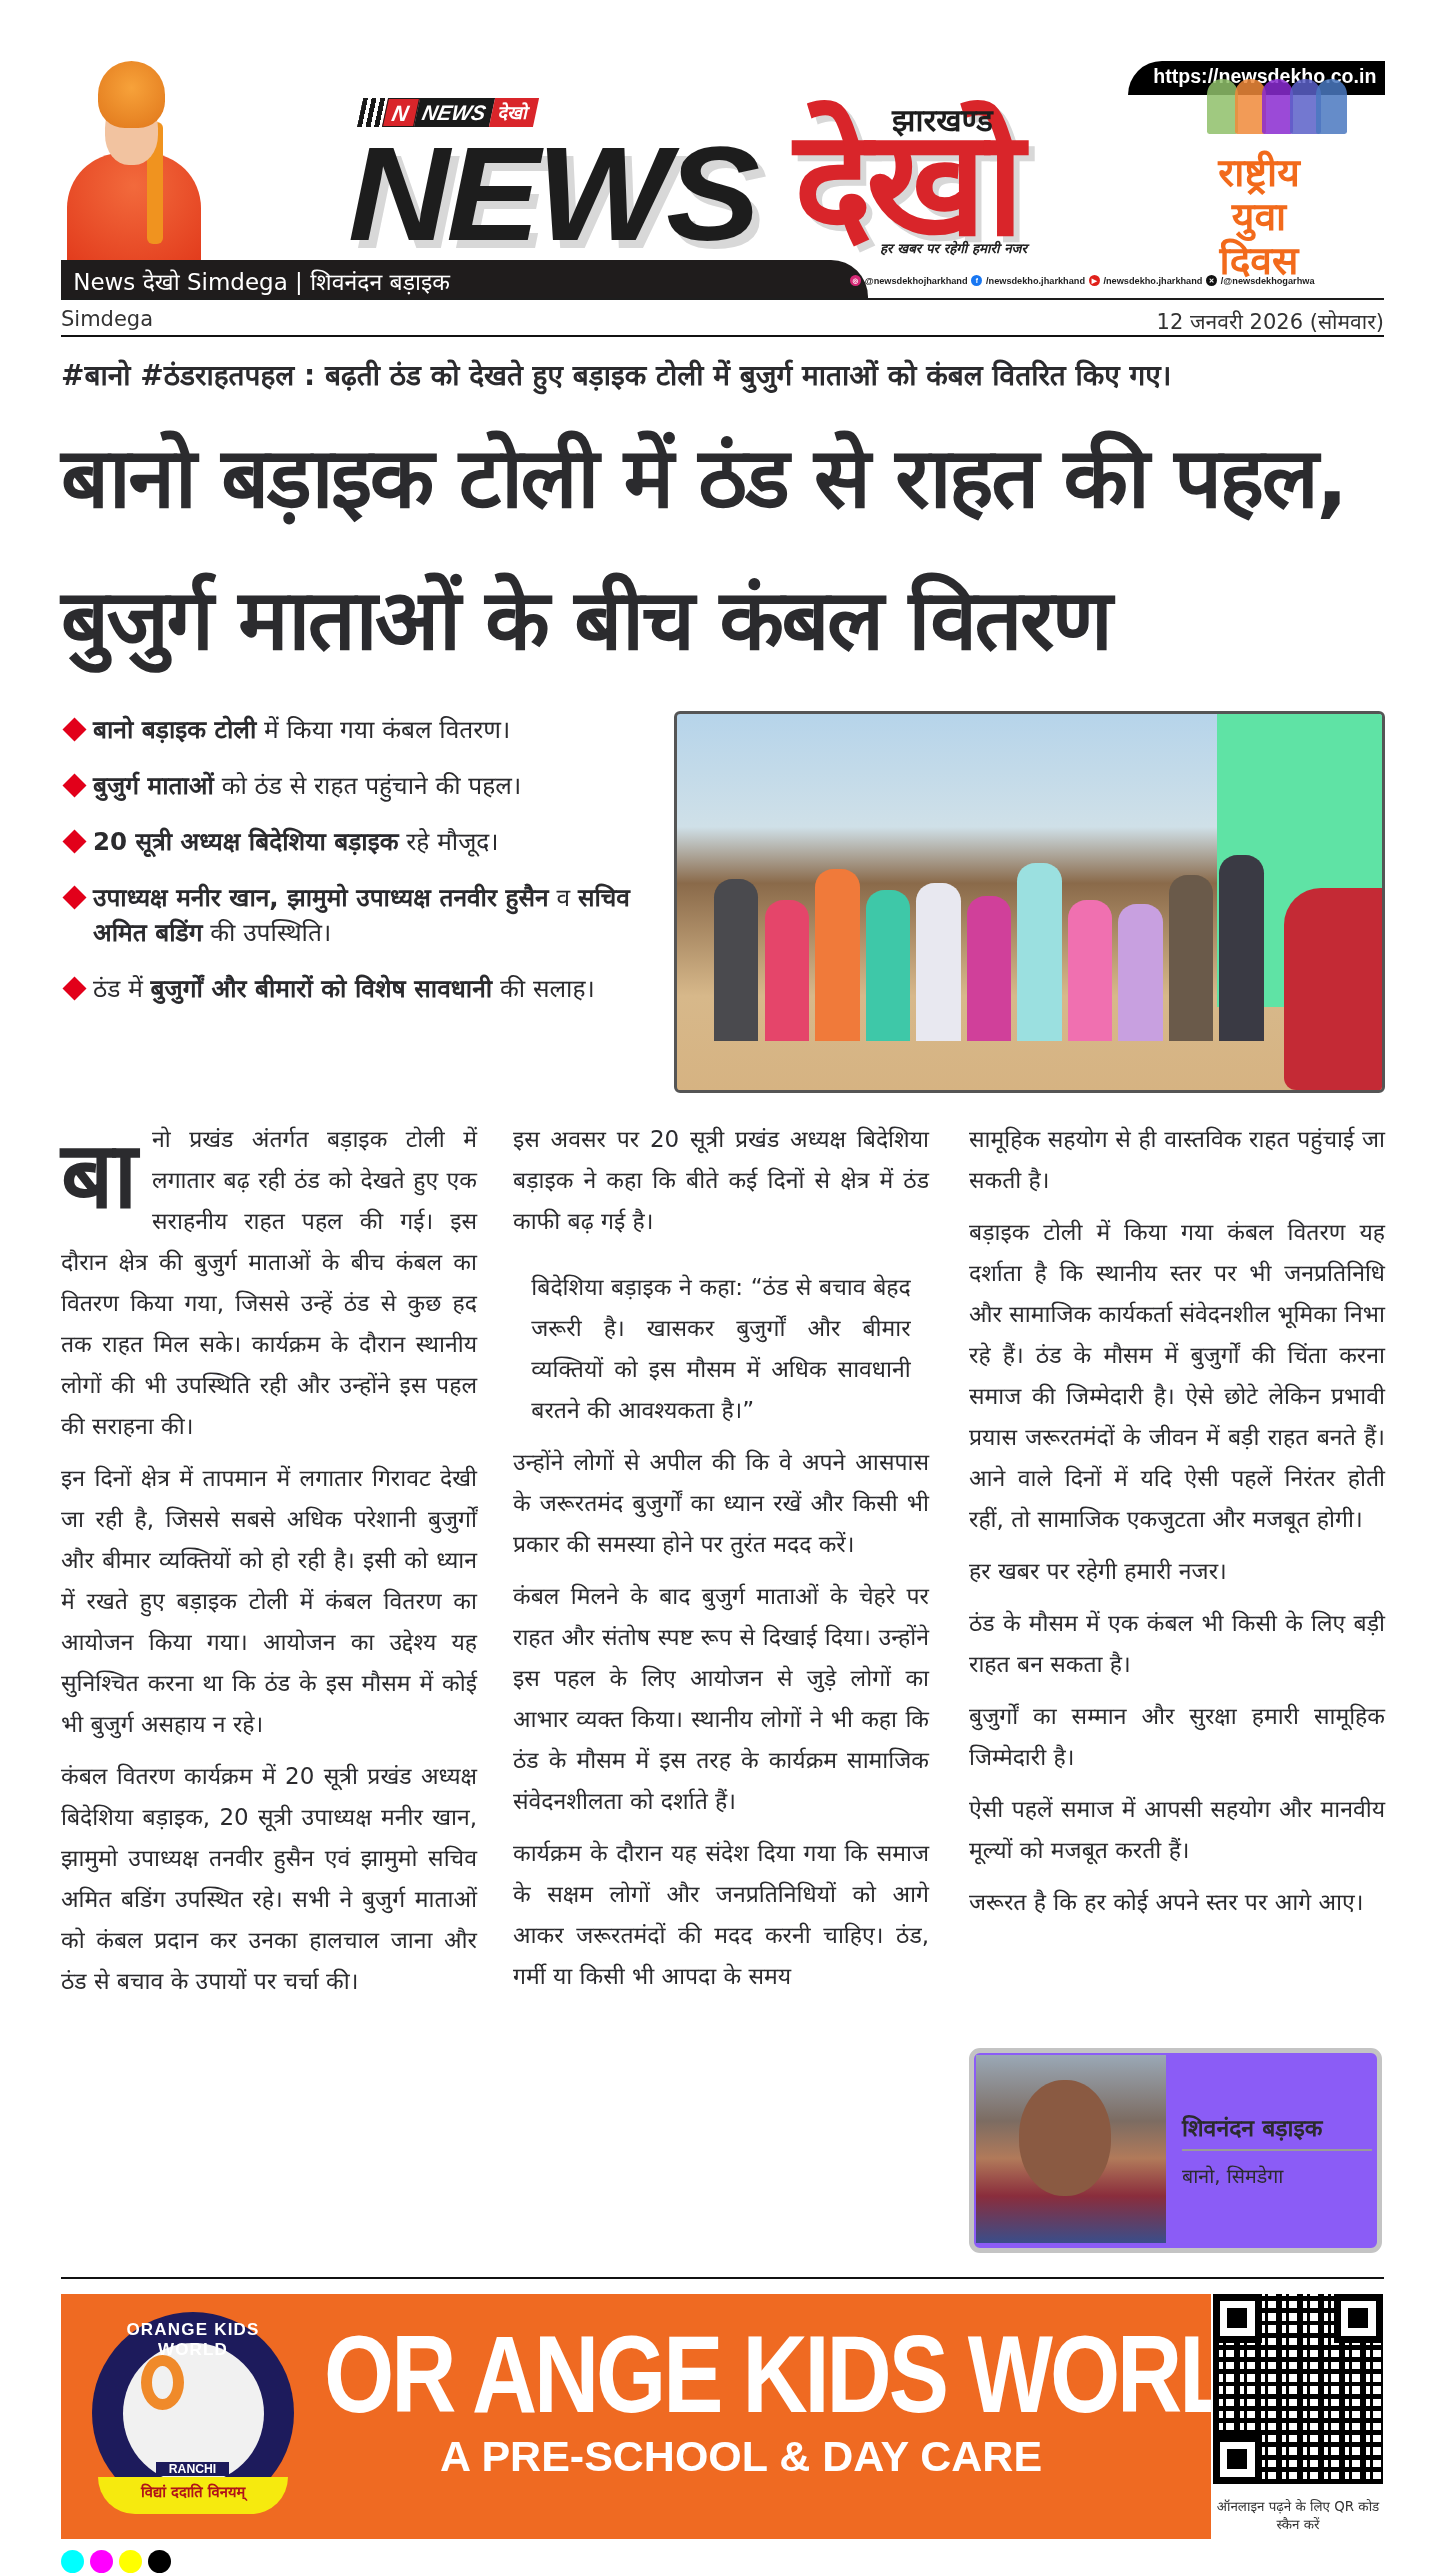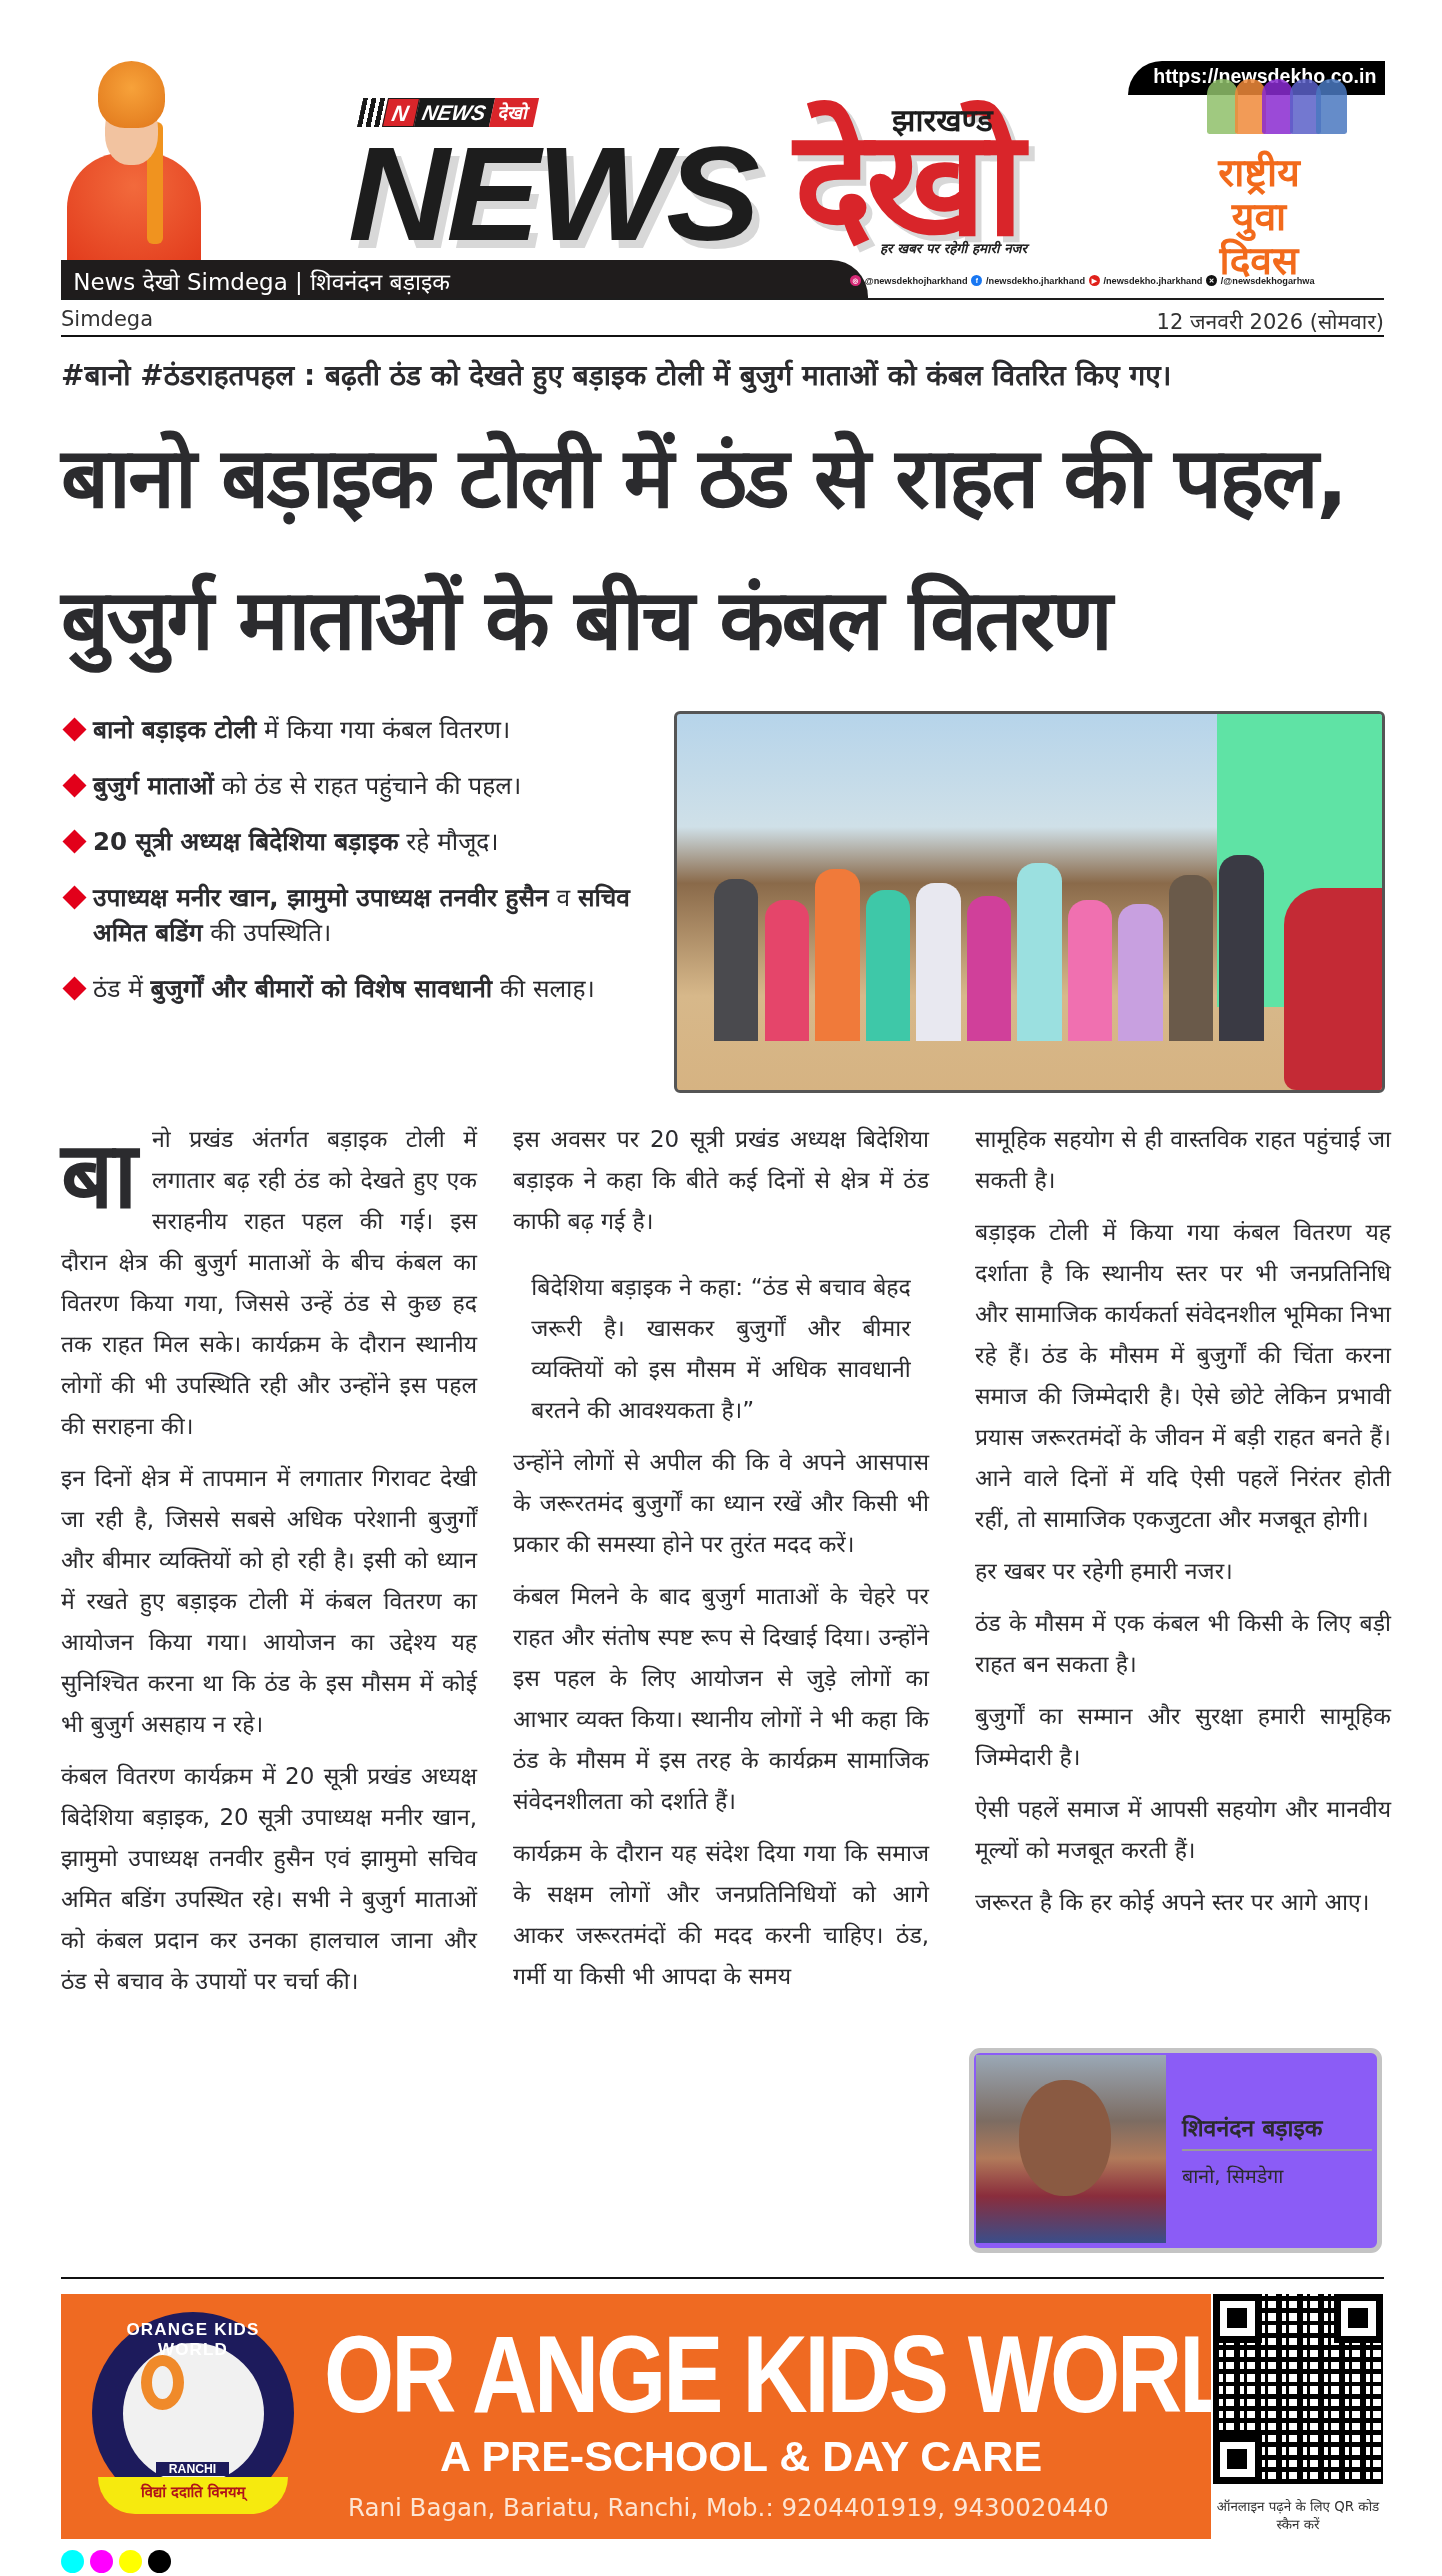--- a/index.html
+++ b/index.html
@@ -56,21 +56,21 @@
   .lead-photo .wall { position: absolute; right: 0; top: 0; width: 165px; height: 293px; background: #5fe3a5; }
   .lead-photo .car { position: absolute; right: 0; bottom: 0; width: 98px; height: 202px; background: #c42a35; border-radius: 37px 0 0 12.2px; }
   .lead-photo .crowd { position: absolute; left: 37px; bottom: 49px; width: 550px; height: 202px; display: flex; gap: 6.1px; align-items: flex-end; }
   .lead-photo .crowd span { flex: 1; border-radius: 18.3px 18.3px 0 0; }
 
   
   .col { position: absolute; top: 1119px; width: 416px; font: 400 23px "DejaVu Sans", sans-serif; line-height: 41px; text-align: justify; color: #2b2b2e; }
   .col p { margin-bottom: 11px; }
   .col1 { left: 61px; }
   .col2 { left: 513px; }
-  .col3 { left: 969px; margin-left: 6px; }
+  .col3 { left: 969px; }
   .dropcap { float: left; font: 700 92px "DejaVu Sans", sans-serif; line-height: 79px; margin: 17px 14.7px 0 0; color: #2b2b2e; }
   .quote { margin: 24.5px 18.3px 31px 18.3px; }
 
   .author-card { position: absolute; left: 969px; top: 2048px; width: 413px; height: 205px; border: 5.5px solid #c4c4c4; border-radius: 11px; background: #8b5cf6; }
   .author-photo { position: absolute; left: 2.4px; top: 2.4px; width: 190px; height: 188px; background: linear-gradient(180deg, #9aa8b6 0%, #7c6c62 35%, #b17a5a 55%, #8a2d3c 75%, #3a4e8a 100%); }
   .author-photo .head { position: absolute; left: 43px; top: 24.5px; width: 92px; height: 116px; border-radius: 48%; background: #8a5a42; }
   .author-name { position: absolute; left: 208px; top: 58px; font: 700 23px "DejaVu Sans", sans-serif; color: #2b2b2e; }
   .author-rule { position: absolute; left: 208px; top: 96px; width: 190px; height: 1.8px; background: #9a9a9a; }
   .author-loc { position: absolute; left: 208px; top: 109px; font: 400 19.6px "DejaVu Sans", sans-serif; color: #2b2b2e; }
 
@@ -237,21 +237,20 @@
 <div class="ad">
   <div class="ad-logo">
     <div class="inner"></div>
     <div class="orange"></div>
     <div class="ring-text">ORANGE KIDS WORLD</div>
     <div class="ranchi">RANCHI</div>
     <div class="ribbon">विद्यां ददाति विनयम्</div>
   </div>
   <div class="ad-title">OR ANGE KIDS WORLD</div>
   <div class="ad-sub">A PRE-SCHOOL &amp; DAY CARE</div>
-  <div class="ad-addr">Rani Bagan, Bariatu, Ranchi, Mob.: 9204401919,  9430020440</div>
 </div>
 
 <div class="qr">
   <div class="finder" style="left:0;top:0;"></div>
   <div class="finder" style="right:0;top:0;"></div>
   <div class="finder" style="left:0;bottom:0;"></div>
 </div>
 <div class="qr-caption">ऑनलाइन पढ़ने के लिए QR कोड स्कैन करें</div>
 
 <div class="reg-dots">

